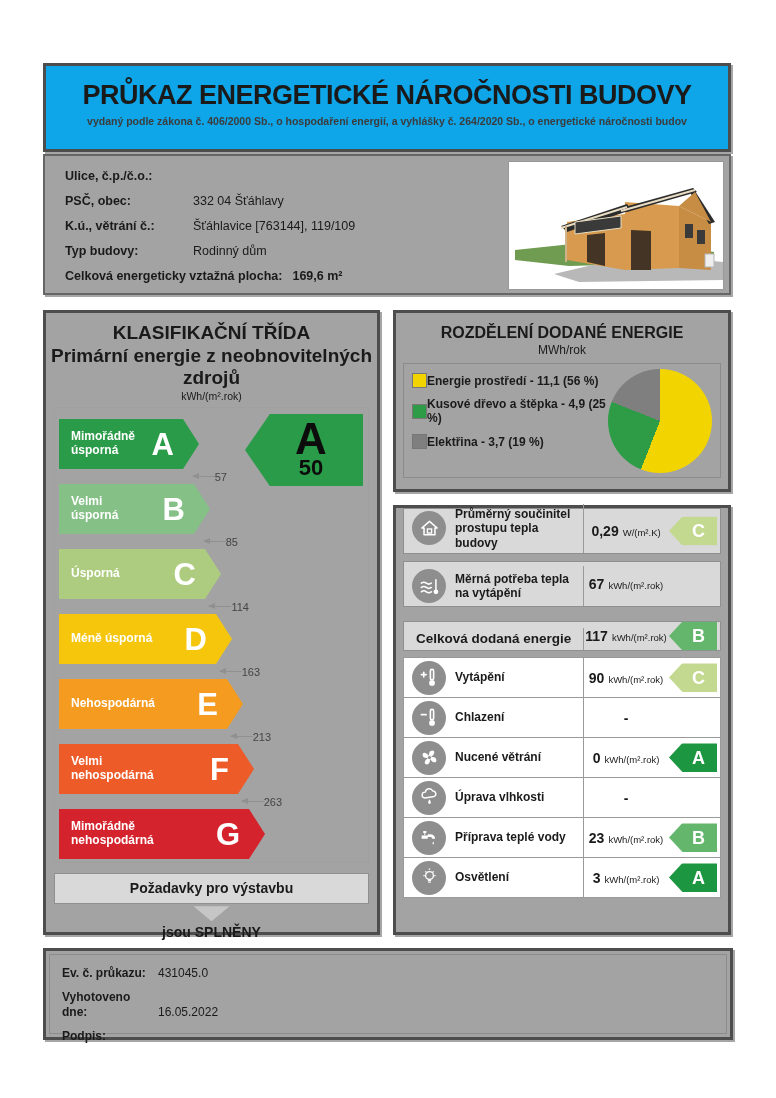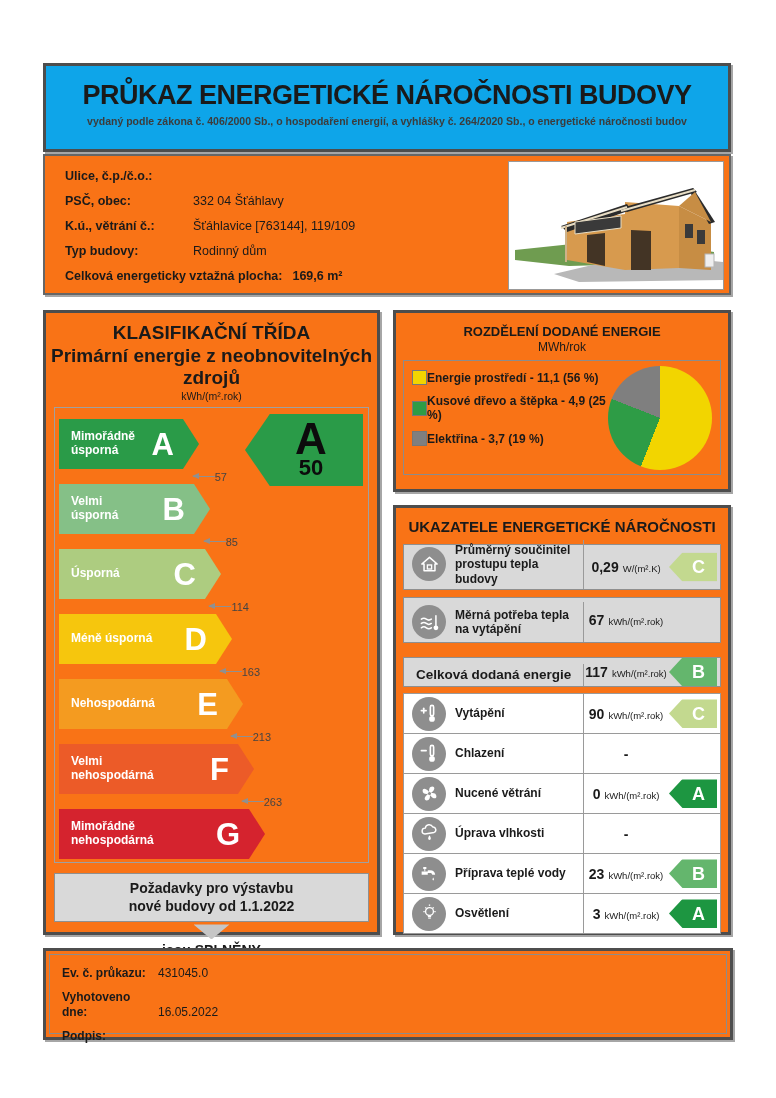--- a/index.html
+++ b/index.html
@@ -1,20 +1,20 @@
 <!DOCTYPE html>
 <html><head>
 <meta charset="utf-8">
 <style>
   html,body{margin:0;padding:0;}
   body{
     width:776px;height:1098px;position:relative;background:#fff;
     font-family:"Liberation Sans", sans-serif;color:#1a1a1a;overflow:hidden;
   }
-  .box{position:absolute;background:#f97316;border:3px solid #4d4d4d;box-shadow:2px 2px 0 rgba(0,0,0,.35);}
+  .box{position:absolute;background:#a3a3a3;border:3px solid #4d4d4d;box-shadow:2px 2px 0 rgba(0,0,0,.35);}
   
   .header-box{left:43px;top:63px;width:682px;height:83px;background:#0ea5e9;text-align:center;}
   .header-box h1{margin:14px 8px 4px;font-size:27px;letter-spacing:-.5px;}
   .header-box .sub{font-size:10.5px;font-weight:bold;color:#3c3c3c;}
   
   .info-box{left:43px;top:154px;width:684px;height:137px;border-width:2px;border-color:#666;}
   .info-fields{position:absolute;left:20px;top:12px;width:440px;}
   .f-row{margin-bottom:9px;font-size:12.5px;line-height:16px;}
   .f-row .lab{display:inline-block;width:128px;font-weight:bold;}
   .f-row.area .lab{width:auto;margin-right:10px;}
@@ -40,21 +40,21 @@
     display:flex;flex-direction:column;align-items:center;justify-content:center;padding-left:14px;color:#0c0c0c;}
   .rating .rl{font-size:44px;font-weight:bold;line-height:.82;}
   .rating .rv{font-size:22px;font-weight:bold;line-height:1;}
   .req-box{margin:10px 8px 0;background:#d9d9d9;border:1px solid #8f8f8f;text-align:center;
     font-size:14px;font-weight:bold;padding:5px 0 6px;line-height:1.3;}
   .chev{width:36px;height:15px;margin:2px auto 3px;background:#c6c6c6;
     clip-path:polygon(0 0,100% 0,50% 100%);}
   .result{text-align:center;font-size:14px;font-weight:bold;}
   
   .pie-panel{left:393px;top:310px;width:332px;height:176px;}
-  .pie-panel .t1{font-size:13px;font-weight:bold;text-align:center;margin-top:11px;}
+  .pie-panel .t1{font-size:16px;font-weight:bold;text-align:center;margin-top:11px;}
   .pie-panel .t2{font-size:12px;text-align:center;margin-top:1px;}
   .pie-inner{margin:6px 7px 0;border:1px solid #8c8c8c;height:113px;display:flex;align-items:center;padding:0 8px;}
   .legend{align-self:flex-start;padding-top:9px;display:flex;flex-direction:column;gap:9px;}
   .leg-item{display:flex;align-items:center;font-size:12px;font-weight:bold;}
   .leg-sw{width:13px;height:13px;border:1px solid #777;flex:none;}
   .pie{width:104px;height:104px;border-radius:50%;margin-left:auto;flex:none;}
   
   .ind-panel{left:393px;top:505px;width:332px;height:424px;}
   .ind-panel .t1{font-size:15px;font-weight:bold;text-align:center;margin:10px 4px 9px;}
   .ind-wrap{margin:0 7px;}
@@ -189,21 +189,20 @@
         <span class="th-line"></span>
         <span class="th-num">263</span>
       </div>
       <div class="class-arrow" style="background: rgb(213, 35, 46); width: 206px;">
         <div class="class-label">Mimořádně<br>nehospodárná</div>
         <div class="class-letter">G</div>
       </div>
     </div>
   <div class="req-box">
     <div>Požadavky pro výstavbu</div>
-    <div>nové budovy od 1.1.2022</div>
   </div>
   <div class="chev"></div>
   <div class="result">jsou SPLNĚNY</div>
 </div>
 
 <div class="box pie-panel">
   <div class="t1">ROZDĚLENÍ DODANÉ ENERGIE</div>
   <div class="t2">MWh/rok</div>
   <div class="pie-inner">
     <div class="legend">
@@ -218,21 +217,20 @@
         <div class="leg-item">
           <span class="leg-sw" style="background: rgb(127, 127, 127);"></span>
           <span>Elektřina - 3,7 (19 %)</span>
         </div>
       </div>
     <div class="pie" style="background: conic-gradient(rgb(242, 213, 0) 0%, rgb(242, 213, 0) 56%, rgb(46, 156, 70) 56%, rgb(46, 156, 70) 81%, rgb(127, 127, 127) 81%, rgb(127, 127, 127) 100%);"></div>
   </div>
 </div>
 
 <div class="box ind-panel">
-  <div class="t1">UKAZATELE ENERGETICKÉ NÁROČNOSTI</div>
   <div class="ind-wrap">
       <div class="ind-box gray1">
         <div class="lab-cell">
           <div class="icircle">
             <svg viewBox="0 0 24 24">
               <path d="M12 4.5 4 11.5h2.3v7h11.4v-7H20z" fill="none" stroke="#fff" stroke-width="1.6" stroke-linejoin="round"></path>
               <rect x="9.8" y="12.5" width="4.4" height="4.2" fill="none" stroke="#fff" stroke-width="1.4"></rect>
             </svg>
           </div>
           <div class="txt">Průměrný součinitel<br>prostupu tepla budovy</div>

